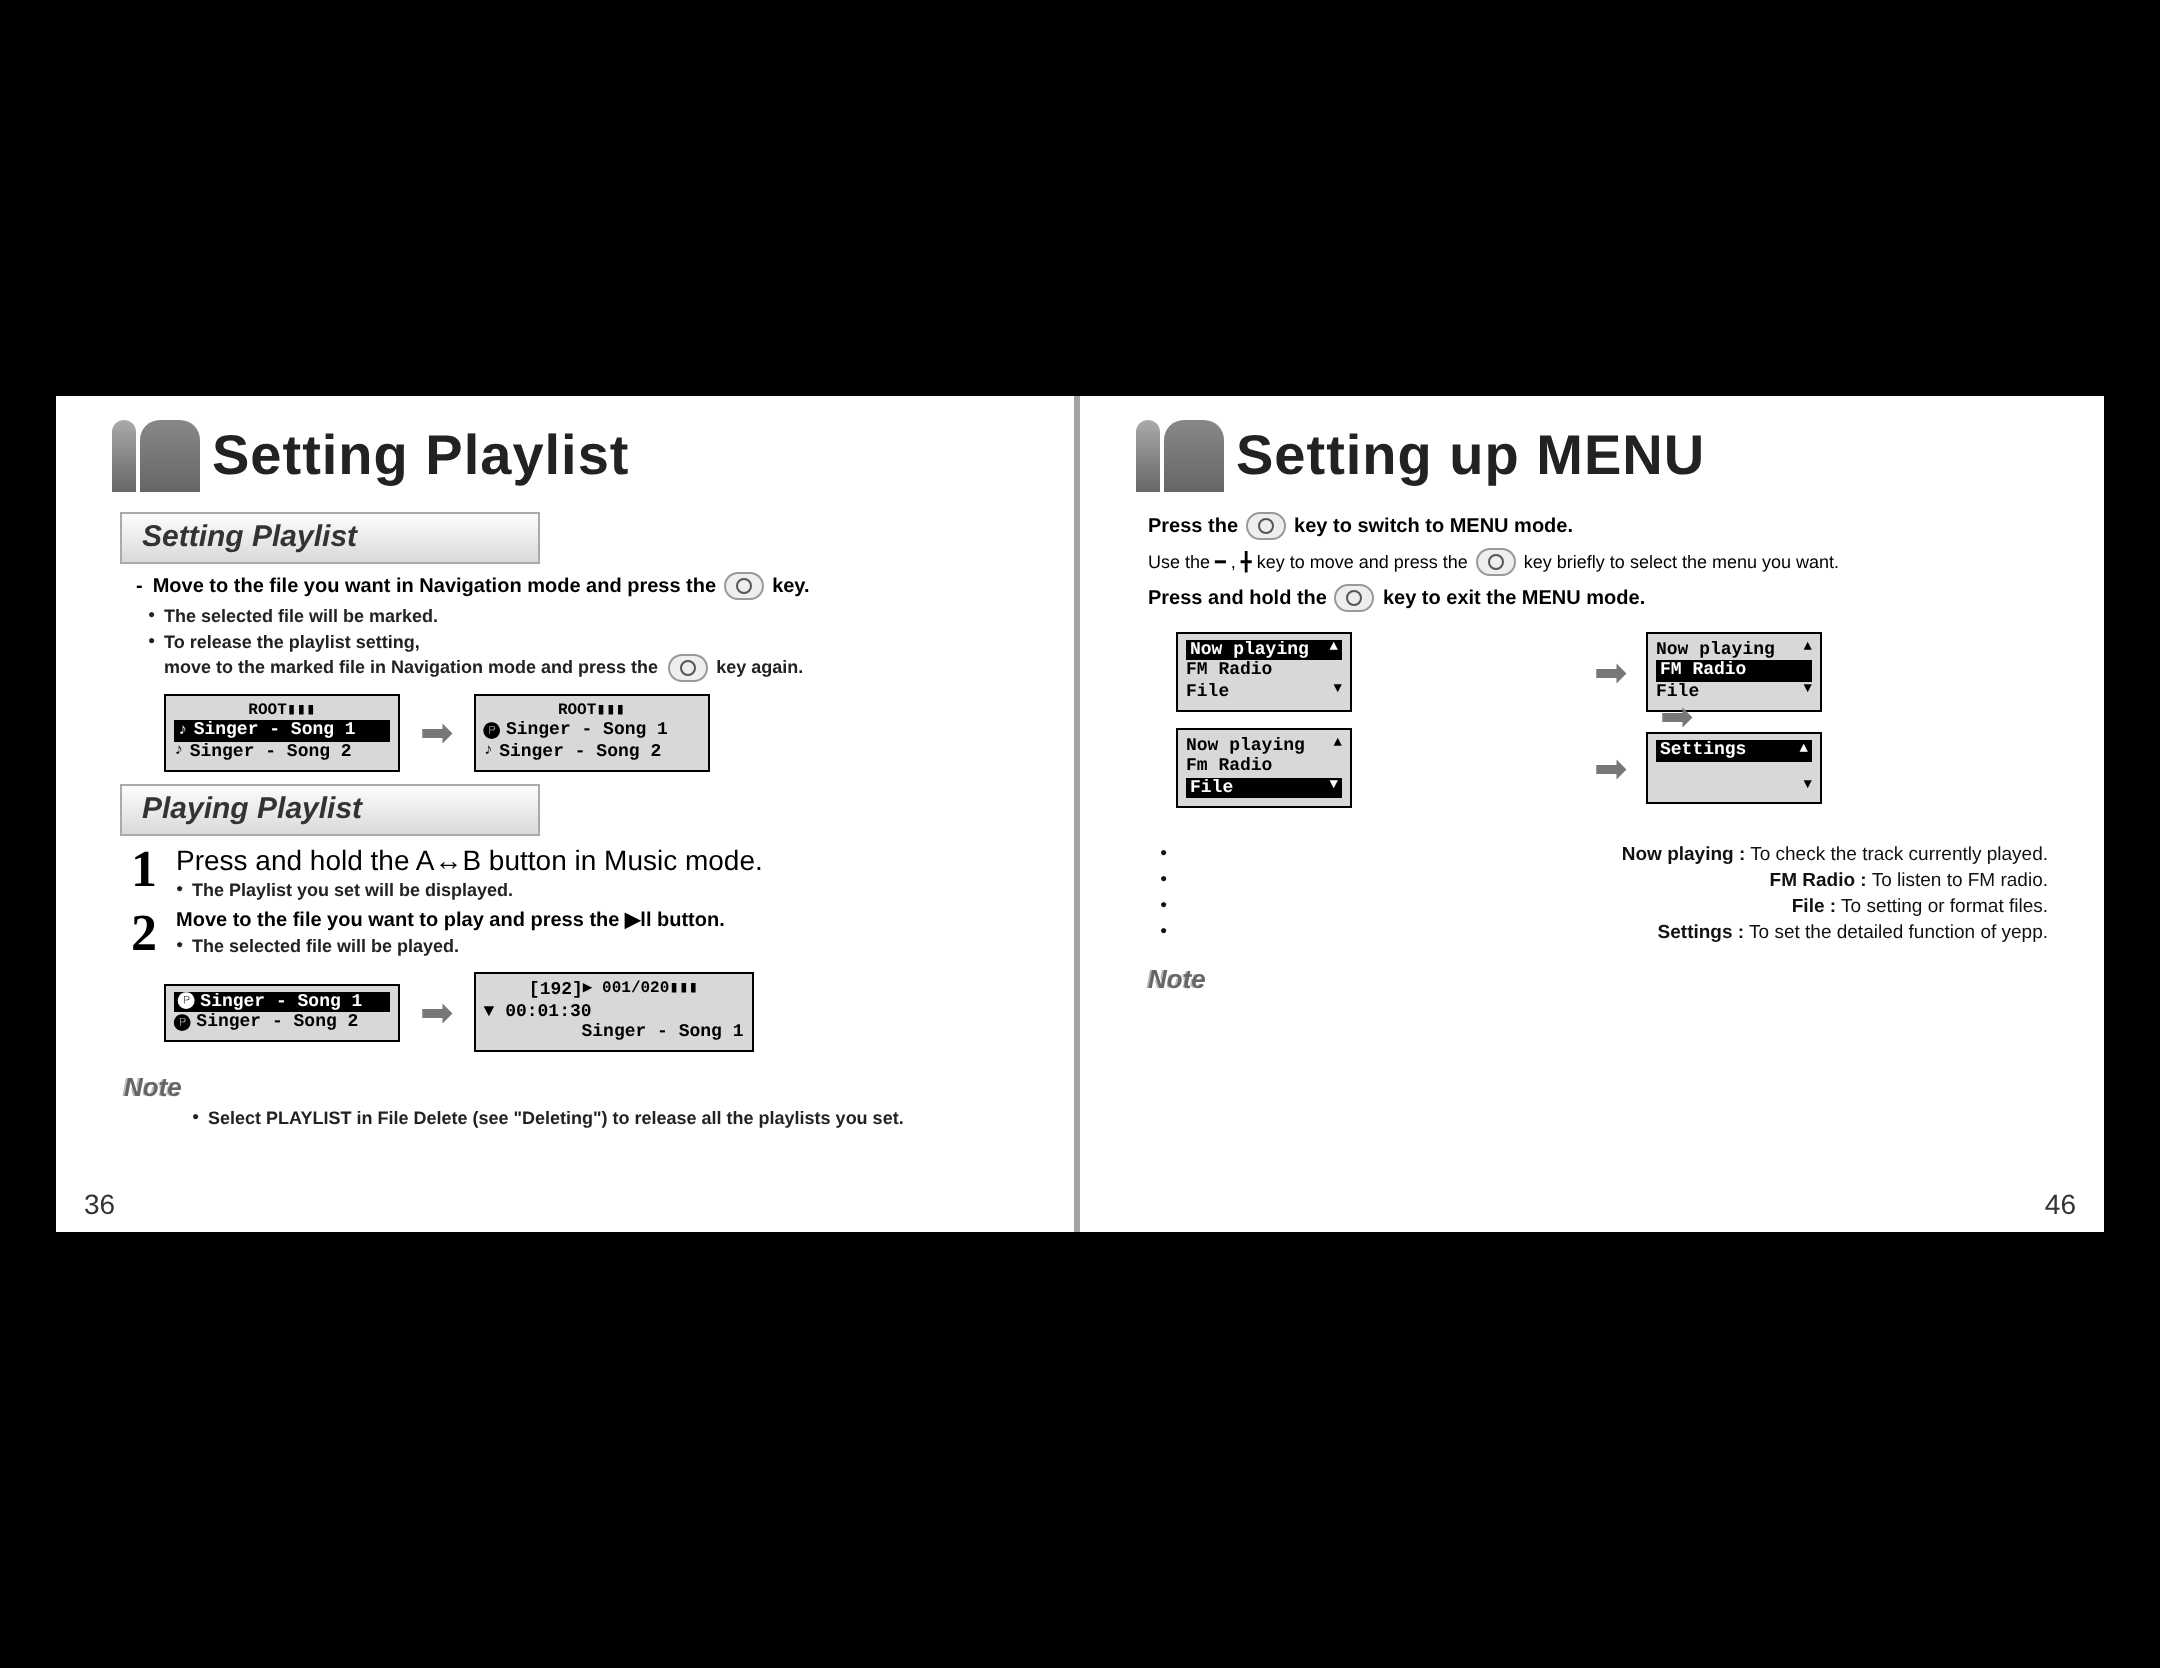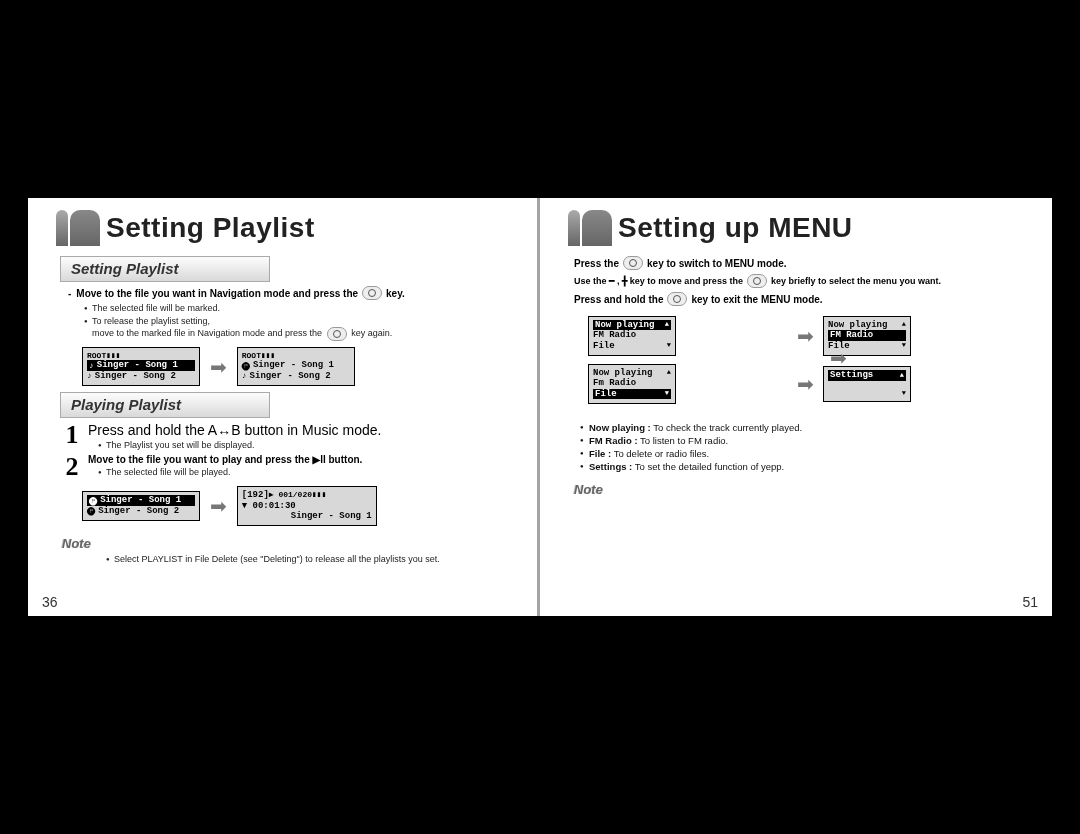--- a/index.html
+++ b/index.html
@@ -12,48 +12,48 @@
   .tab { position:relative; width:44px; height:36px; }
   .tab::before { content:""; position:absolute; left:0; top:0; width:12px; height:100%; background:linear-gradient(180deg,#aaa 0,#888 50%,#666 100%); border-radius:10px 10px 0 0; }
   .tab::after  { content:""; position:absolute; left:14px; top:0; width:30px; height:100%; background:linear-gradient(180deg,#888 0,#666 100%); border-radius:10px 10px 0 0; }
   .titletext { font-weight:700; font-size:28px; letter-spacing:0.5px; color:#222; margin-left:6px; }
   
   .sechead { background:linear-gradient(180deg,#fdfdfd 0,#d9d9d9 100%); border:1px solid #aaa; padding:3px 10px 4px; font-weight:700; font-style:italic; font-size:15px; color:#333; width:210px; margin:6px 0 4px 4px; }
   
   .lead { font-size:10px; font-weight:700; color:#000; margin:4px 0 2px 12px; display:flex; align-items:center; gap:2px; }
   .dash { font-weight:900; margin-right:3px; }
   .bul { list-style:none; font-size:9px; color:#222; margin-left:18px; }
-  .bul li { position:relative; padding-left:8px; margin:1px 10px; line-height:1.35; }
+  .bul li { position:relative; padding-left:8px; margin:1px 0; line-height:1.35;font-weight:bold; }
   .bul li::before { content:"●"; position:absolute; left:0; font-size:6px; top:2px; }
   .keyicon { display:inline-flex; align-items:center; justify-content:center; width:20px; height:14px; border:1px solid #999; border-radius:7px; background:#eee; font-size:6px; vertical-align:middle; margin:0 2px; }
   .keyicon::after { content:""; width:6px;height:6px;border:1px solid #555;border-radius:50%; }
   .step { display:flex; gap:6px; margin:2px 0 0 6px; }
   .stepnum { font-family:"Times New Roman",serif; font-size:26px; font-weight:700; line-height:1; width:20px; text-align:center; }
   .stepbody { flex:1; }
   
   .lcdrow { display:flex; align-items:center; gap:10px; margin:6px 0 6px 26px; }
   .arrow { font-size:20px; color:#777; }
   .lcd { width:118px; border:1px solid #000; background:#d8d8d8; padding:3px 4px 4px; font-family:"Courier New",monospace; font-size:9px; font-weight:700; line-height:1.15; color:#000; }
-  .lcd .hdr { display:flex; justify-content:flex-start; font-size:8px; }
+  .lcd .hdr { display:flex; justify-content:center; font-size:8px; }
   .lcd .row { display:flex; align-items:center; gap:3px; padding:0 0; }
   .lcd .row.sel { background:#000; color:#fff; padding:0 2px; }
   .lcd .ic { font-size:8px; }
   .lcd .ud { display:flex; flex-direction:column; font-size:7px; line-height:0.8; margin-left:auto; }
   .lcd2 { width:118px; }
   .menulcd { width:88px; }
   .lcdwide { width:140px; }
   
   .para { font-size:10px; font-weight:700; color:#000; margin:4px 0 2px 6px; display:flex; align-items:center; flex-wrap:wrap; gap:2px; }
-  .para.small { font-weight:700; font-size:9px; }
+  .para.small { font-weight:400; font-size:9px; }
   .note { font-weight:700; font-style:italic; font-size:13px; color:#666; margin:10px 0 2px 6px; text-shadow:1px 1px 0 #fff,-1px 0 0 #bbb; }
   .pagenum { position:absolute; bottom:6px; font-size:14px; color:#333; }
   .pagenum.left { left:14px; }
   .pagenum.right { right:14px; }
   .defs { list-style:none; font-size:9.5px; color:#111; margin:10px 0 0 12px; }
-  .defs li { position:relative; padding-left:9px; margin:2px 0; }
+  .defs li { position:relative; padding-left:9px; margin:2px 0;text-align:right; }
   .defs li::before { content:"●"; position:absolute; left:0; font-size:6px; top:2px; }
   .defs b { font-weight:700; }
   .gridlcd { display:grid; grid-template-columns:auto 18px auto; gap:8px 8px; align-items:center; margin:10px 0 0 20px; }
   .batt { font-size:8px; }
   .pb { font-size:9px; }
 </style>
 </head>
 <body>
 
 <div class="doc">
@@ -261,22 +261,22 @@
             </span>
           </div>
       </div>
       <div style="grid-column:1/4;"></div>
     </div>
     <div class="arrow" style="position:absolute; left:290px; top:148px;">➡</div>
 
     <ul class="defs">
       <li><b>Now playing :</b> <span>To check the track currently played.</span></li>
       <li><b>FM Radio :</b> <span>To listen to FM radio.</span></li>
-      <li><b>File :</b> <span>To delete or radio  files.</span></li>
+      <li><b>File :</b> <span>To setting or format  files.</span></li>
       <li><b>Settings :</b> <span>To set the detailed function of yepp.</span></li>
     </ul>
 
     <div class="note">Note</div>
 
-    <div class="pagenum right">51</div>
+    <div class="pagenum right">46</div>
   </div>
 
 </div>
 
 </body></html>

